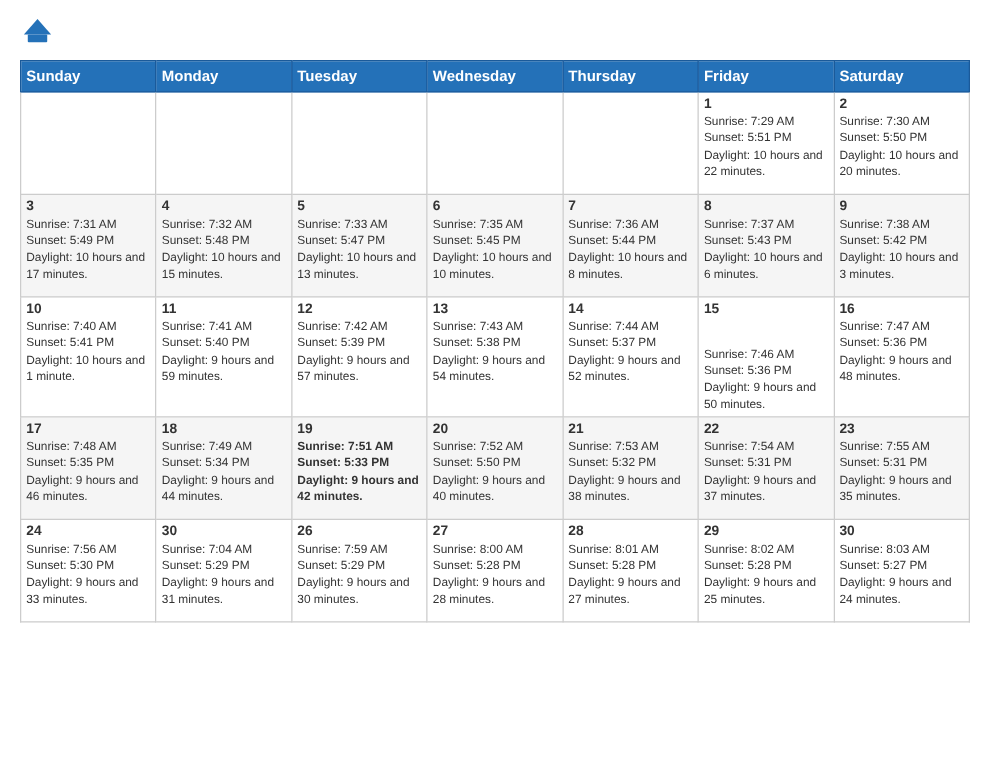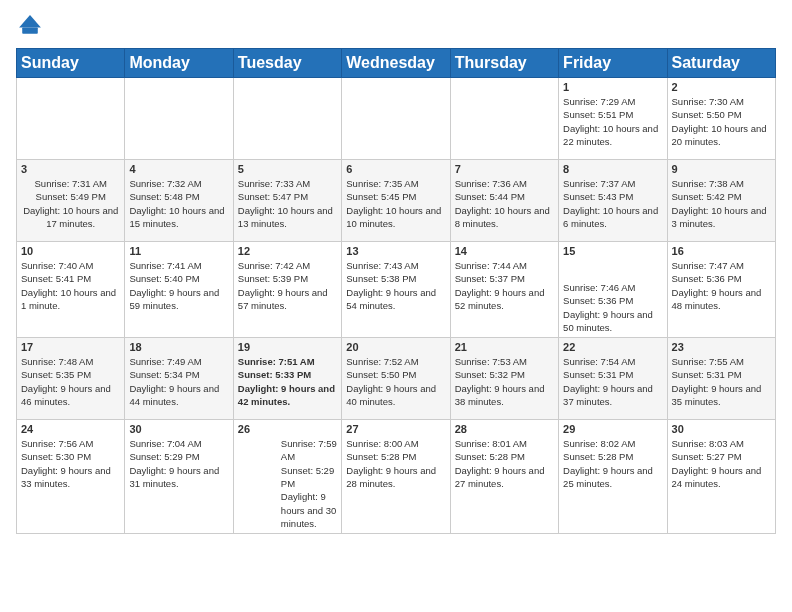--- a/index.html
+++ b/index.html
@@ -50,21 +50,21 @@
       color: #555;
     }
     table {
       width: 100%;
       border-collapse: collapse;
       table-layout: fixed;
     }
     thead tr th {
       background-color: #2471b8;
       color: #fff;
-      font-size: 16px;
+      font-size: 12px;
       font-weight: bold;
       padding: 5px 4px;
       text-align: left;
       border: 1px solid #1a5a9a;
     }
     tbody tr td {
       vertical-align: top;
       border: 1px solid #ccc;
       padding: 3px 4px;
       font-size: 10px;
@@ -139,21 +139,21 @@
           <td>
             <span class="day-number">2</span>
             <div class="day-info" style="white-space: pre-line;">Sunrise: 7:30 AM
 Sunset: 5:50 PM
 Daylight: 10 hours and 20 minutes.</div>
           </td>
         </tr>
         <tr>
           <td>
             <span class="day-number">3</span>
-            <div class="day-info" style="white-space: pre-line; text-align: center;">Sunrise: 7:31 AM
+            <div class="day-info" style="white-space: pre-line;">Sunrise: 7:31 AM
 Sunset: 5:49 PM
 Daylight: 10 hours and 17 minutes.</div>
           </td>
           <td>
             <span class="day-number">4</span>
             <div class="day-info" style="white-space: pre-line;">Sunrise: 7:32 AM
 Sunset: 5:48 PM
 Daylight: 10 hours and 15 minutes.</div>
           </td>
           <td>
@@ -283,21 +283,21 @@
 Daylight: 9 hours and 33 minutes.</div>
           </td>
           <td>
             <span class="day-number">30</span>
             <div class="day-info" style="white-space: pre-line;">Sunrise: 7:04 AM
 Sunset: 5:29 PM
 Daylight: 9 hours and 31 minutes.</div>
           </td>
           <td>
             <span class="day-number">26</span>
-            <div class="day-info" style="white-space: pre-line; margin-left: 43px;">Sunrise: 7:59 AM
+            <div class="day-info" style="white-space: pre-line;">Sunrise: 7:59 AM
 Sunset: 5:29 PM
 Daylight: 9 hours and 30 minutes.</div>
           </td>
           <td>
             <span class="day-number">27</span>
             <div class="day-info" style="white-space: pre-line;">Sunrise: 8:00 AM
 Sunset: 5:28 PM
 Daylight: 9 hours and 28 minutes.</div>
           </td>
           <td>

